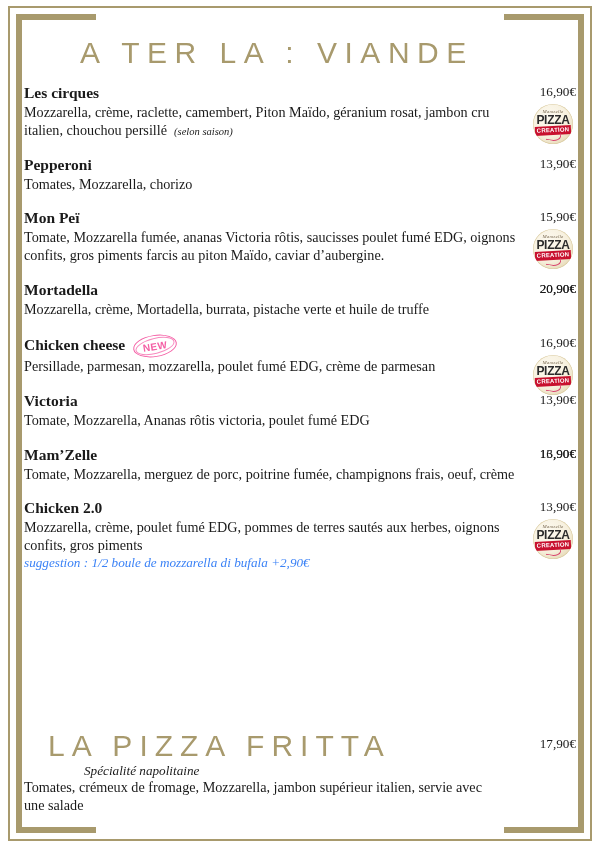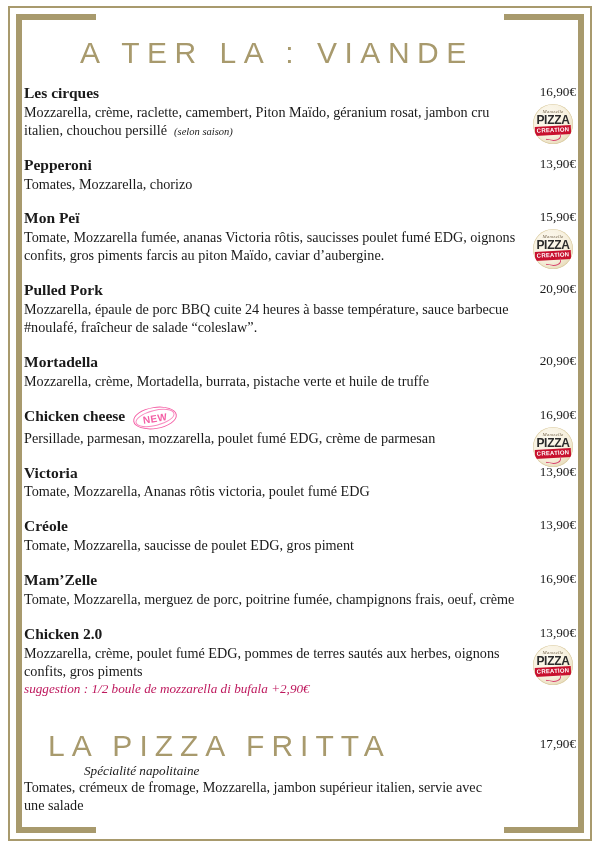--- a/index.html
+++ b/index.html
@@ -131,21 +131,21 @@
     margin-top: 1px;
   }
   .desc-note {
     font-size: 10.5px;
     font-style: italic;
     color: #1a1a1a;
   }
   .item-suggestion {
     font-size: 13.2px;
     font-style: italic;
-    color: #be185d;
+    color: #3b82f6;
     line-height: 1.26;
   }
 
   
   .item-price {
     position: absolute;
     right: 0;
     top: 0;
     width: 66px;
     text-align: right;
@@ -359,24 +359,20 @@
             <div class="badge-script">Mamzelle</div>
             <div class="badge-main">PIZZA</div>
             <div class="badge-ribbon">
               <span>CREATION</span>
             </div>
             <div class="badge-swoosh"></div>
           </div>
         </div>
       </div>
       <div class="item">
-        <div class="item-body">
-          <div><span class="item-name">Pulled Pork</span></div>
-          <div class="item-desc"><span>Mozzarella, épaule de porc BBQ cuite 24 heures à basse température, sauce barbecue #noulafé, fraîcheur de salade “coleslaw”.</span></div>
-        </div>
         <div class="item-price">20,90€</div>
       </div>
       <div class="item">
         <div class="item-body">
           <div><span class="item-name">Mortadella</span></div>
           <div class="item-desc"><span>Mozzarella, crème, Mortadella, burrata, pistache verte et huile de truffe</span></div>
         </div>
         <div class="item-price">20,90€</div>
       </div>
       <div class="item">
@@ -397,24 +393,20 @@
         </div>
       </div>
       <div class="item">
         <div class="item-body">
           <div><span class="item-name">Victoria</span></div>
           <div class="item-desc"><span>Tomate, Mozzarella, Ananas rôtis victoria, poulet fumé EDG</span></div>
         </div>
         <div class="item-price">13,90€</div>
       </div>
       <div class="item">
-        <div class="item-body">
-          <div><span class="item-name">Créole</span></div>
-          <div class="item-desc"><span>Tomate, Mozzarella, saucisse de poulet EDG, gros piment</span></div>
-        </div>
         <div class="item-price">13,90€</div>
       </div>
       <div class="item">
         <div class="item-body">
           <div><span class="item-name">Mam’Zelle</span></div>
           <div class="item-desc"><span>Tomate, Mozzarella, merguez de porc, poitrine fumée, champignons frais, oeuf, crème</span></div>
         </div>
         <div class="item-price">16,90€</div>
       </div>
       <div class="item">

